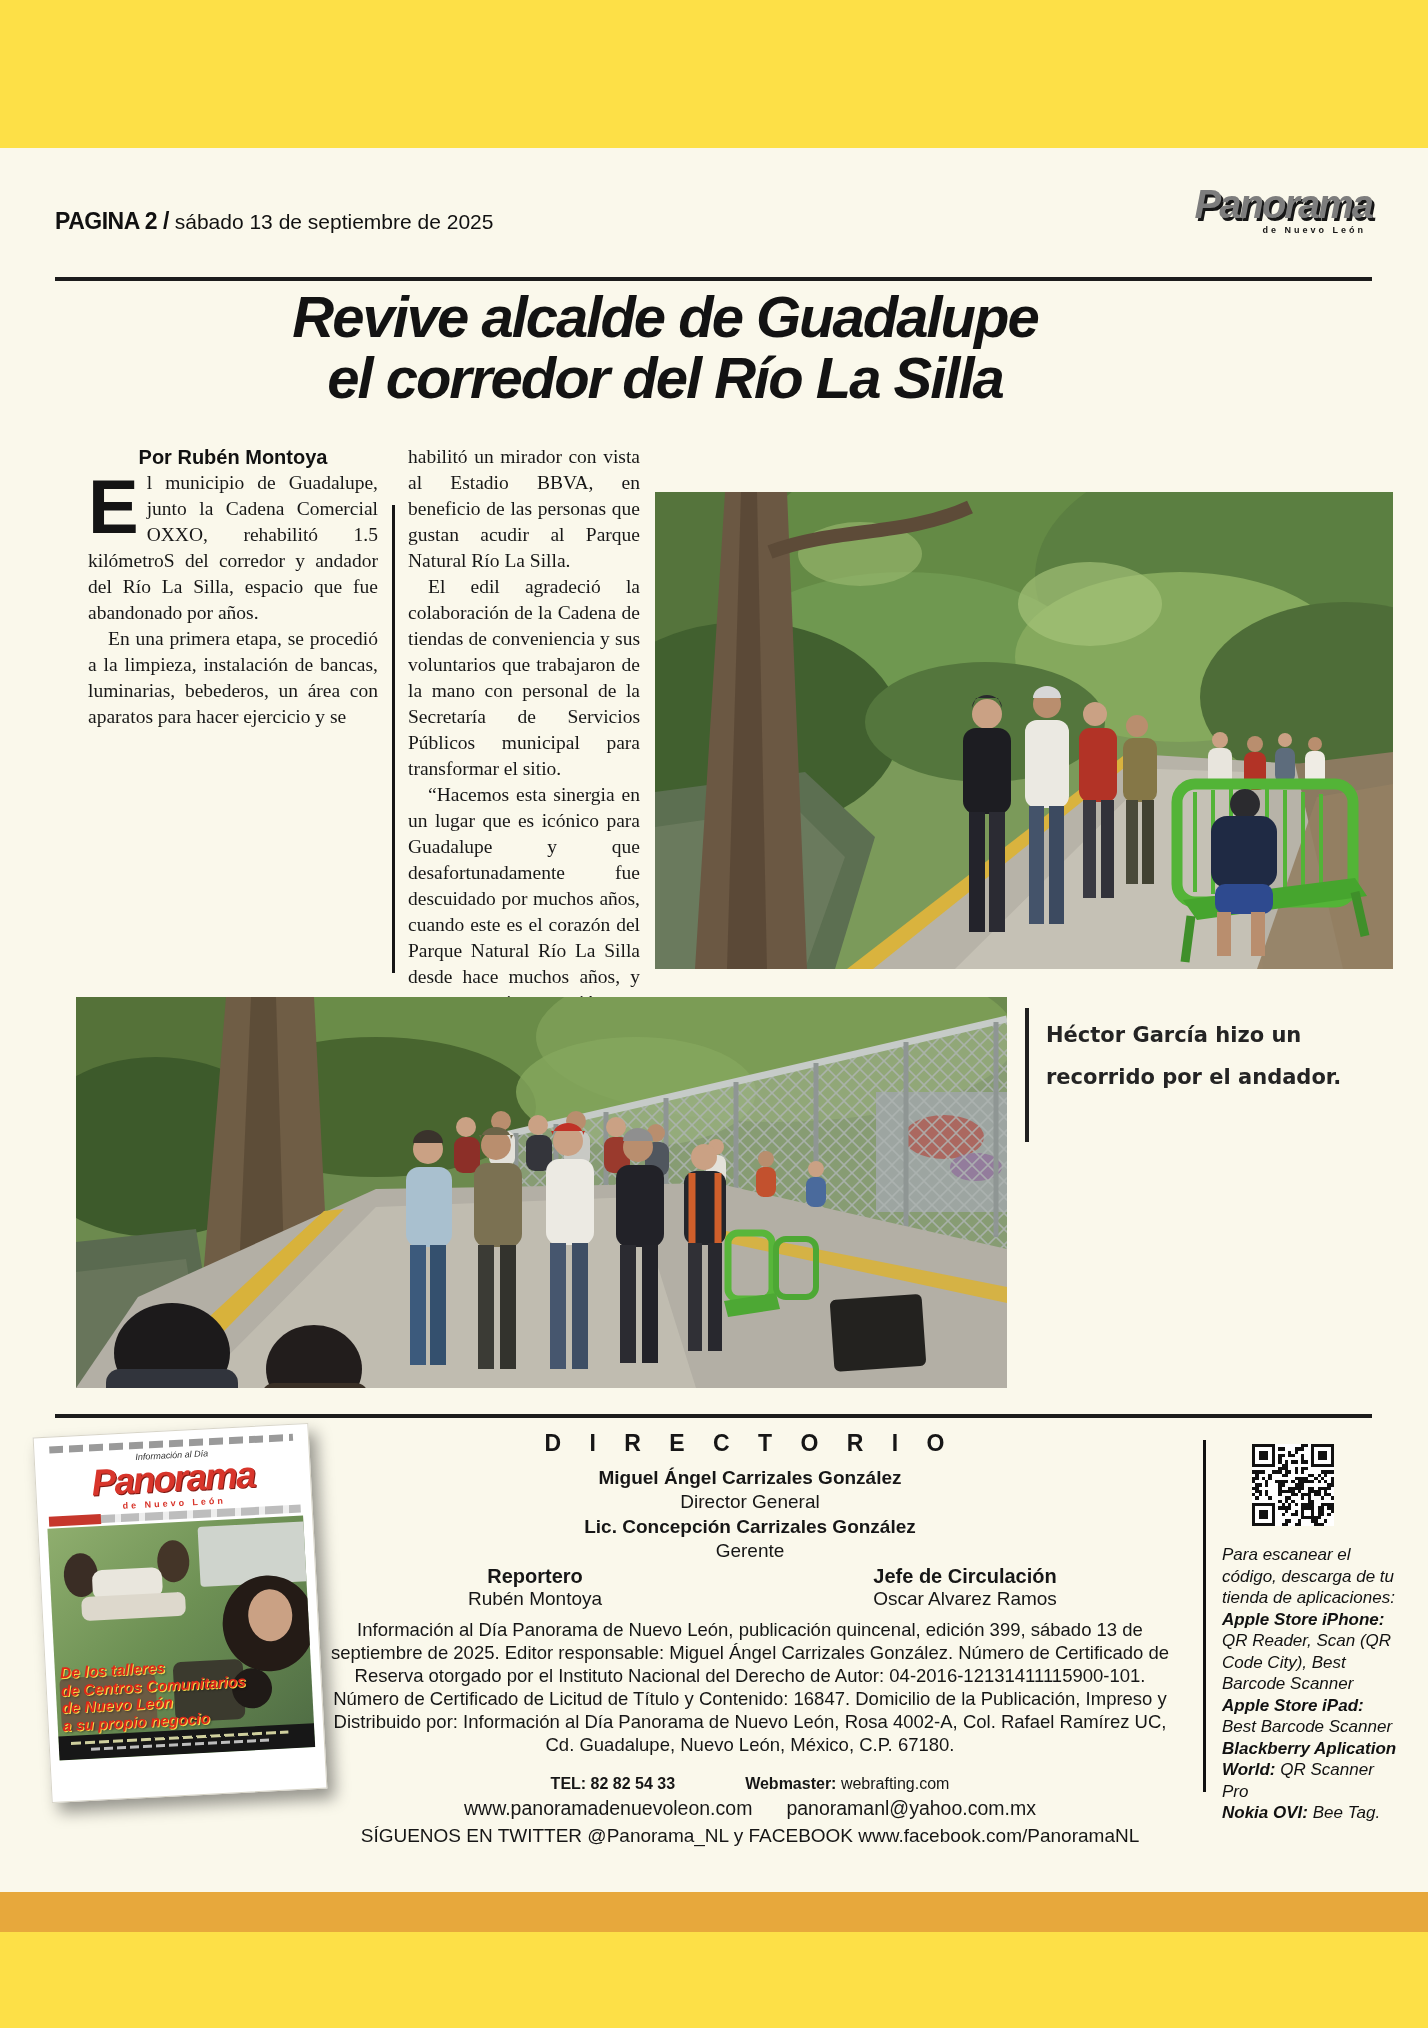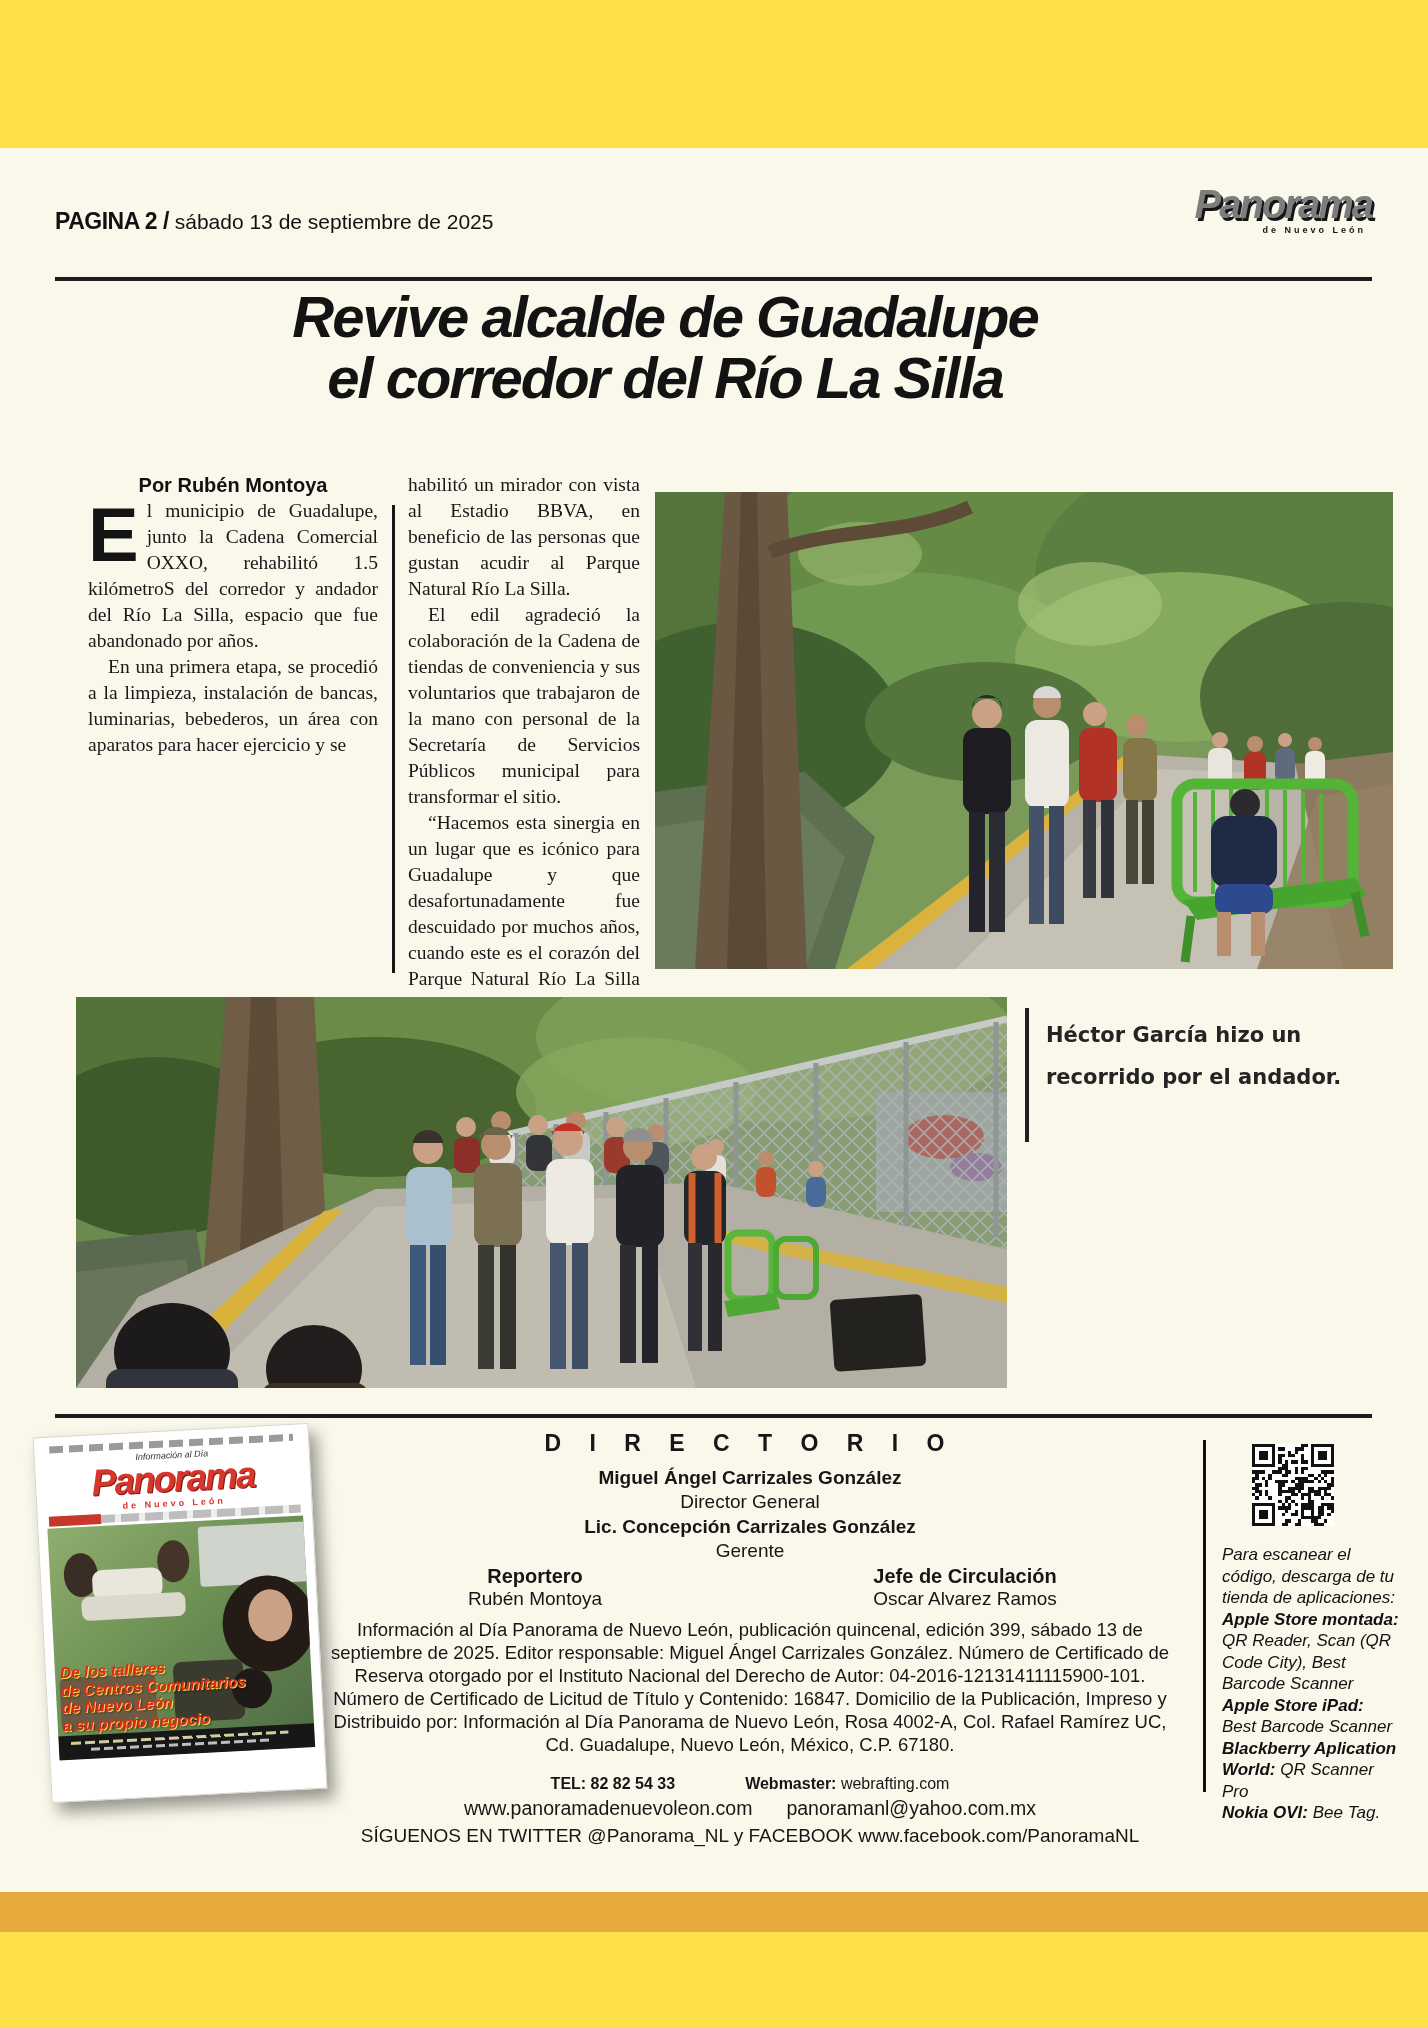--- a/index.html
+++ b/index.html
@@ -18,21 +18,21 @@
   .logo-sub{font-size:9px;font-weight:700;letter-spacing:3px;color:#161616;margin-top:2px;padding-right:6px;}
   .rule1{position:absolute;left:55px;top:277px;width:1317px;height:4px;background:#1c1c1c;}
   .rule2{position:absolute;left:55px;top:1414px;width:1317px;height:4px;background:#1c1c1c;}
 
   
   .headline{position:absolute;left:10px;top:286px;width:1310px;text-align:center;
             font-style:italic;font-weight:700;font-size:58px;line-height:61px;
             letter-spacing:-2px;color:#131313;}
 
   
-  .col{position:absolute;top:472px;font-family:"Liberation Serif",serif;font-size:19.5px;
+  .col{position:absolute;top:444px;font-family:"Liberation Serif",serif;font-size:19.5px;
        line-height:26px;text-align:justify;color:#181818;}
   .col p{margin:0;hyphens:auto;}
   .col1{left:88px;width:290px;}
   .col2{left:408px;width:232px;}
   .byline{font-family:"Liberation Sans",sans-serif;font-weight:700;font-size:20px;
           text-align:center;margin:0 0 36px 0;color:#111;}
   .dropcap{float:left;font-family:"Liberation Sans",sans-serif;font-weight:900;
            font-size:76px;line-height:62px;margin:6px 8px 0 0;color:#141414;}
   .indent{text-indent:20px;}
   .col-divider{position:absolute;left:392px;top:505px;width:3px;height:468px;background:#161616;}
@@ -561,21 +561,21 @@
         <rect x="2" y="2" width="3" height="3" fill="#111"></rect>
         <rect x="18" y="0" width="7" height="7" fill="#111"></rect>
         <rect x="19" y="1" width="5" height="5" fill="#fff"></rect>
         <rect x="20" y="2" width="3" height="3" fill="#111"></rect>
         <rect x="0" y="18" width="7" height="7" fill="#111"></rect>
         <rect x="1" y="19" width="5" height="5" fill="#fff"></rect>
         <rect x="2" y="20" width="3" height="3" fill="#111"></rect>
       </svg>
     <div class="qr-text">
       <p>Para escanear el código, descarga de tu tienda de aplicaciones:</p>
-      <p class="qr-item"><b>Apple Store montada:</b> <span>QR Reader, Scan (QR Code City), Best Barcode Scanner</span></p>
+      <p class="qr-item"><b>Apple Store iPhone:</b> <span>QR Reader, Scan (QR Code City), Best Barcode Scanner</span></p>
       <p class="qr-item"><b>Apple Store iPad:</b> <span>Best Barcode Scanner</span></p>
       <p class="qr-item"><b>Blackberry Aplication World:</b> <span>QR Scanner Pro</span></p>
       <p class="qr-item"><b>Nokia OVI:</b> <span>Bee Tag.</span></p>
     </div>
   </div>
 
   <div class="thumb">
     <div class="t-url"></div>
     <div class="t-kicker">Información al Día</div>
     <div class="t-logo">Panorama</div>

